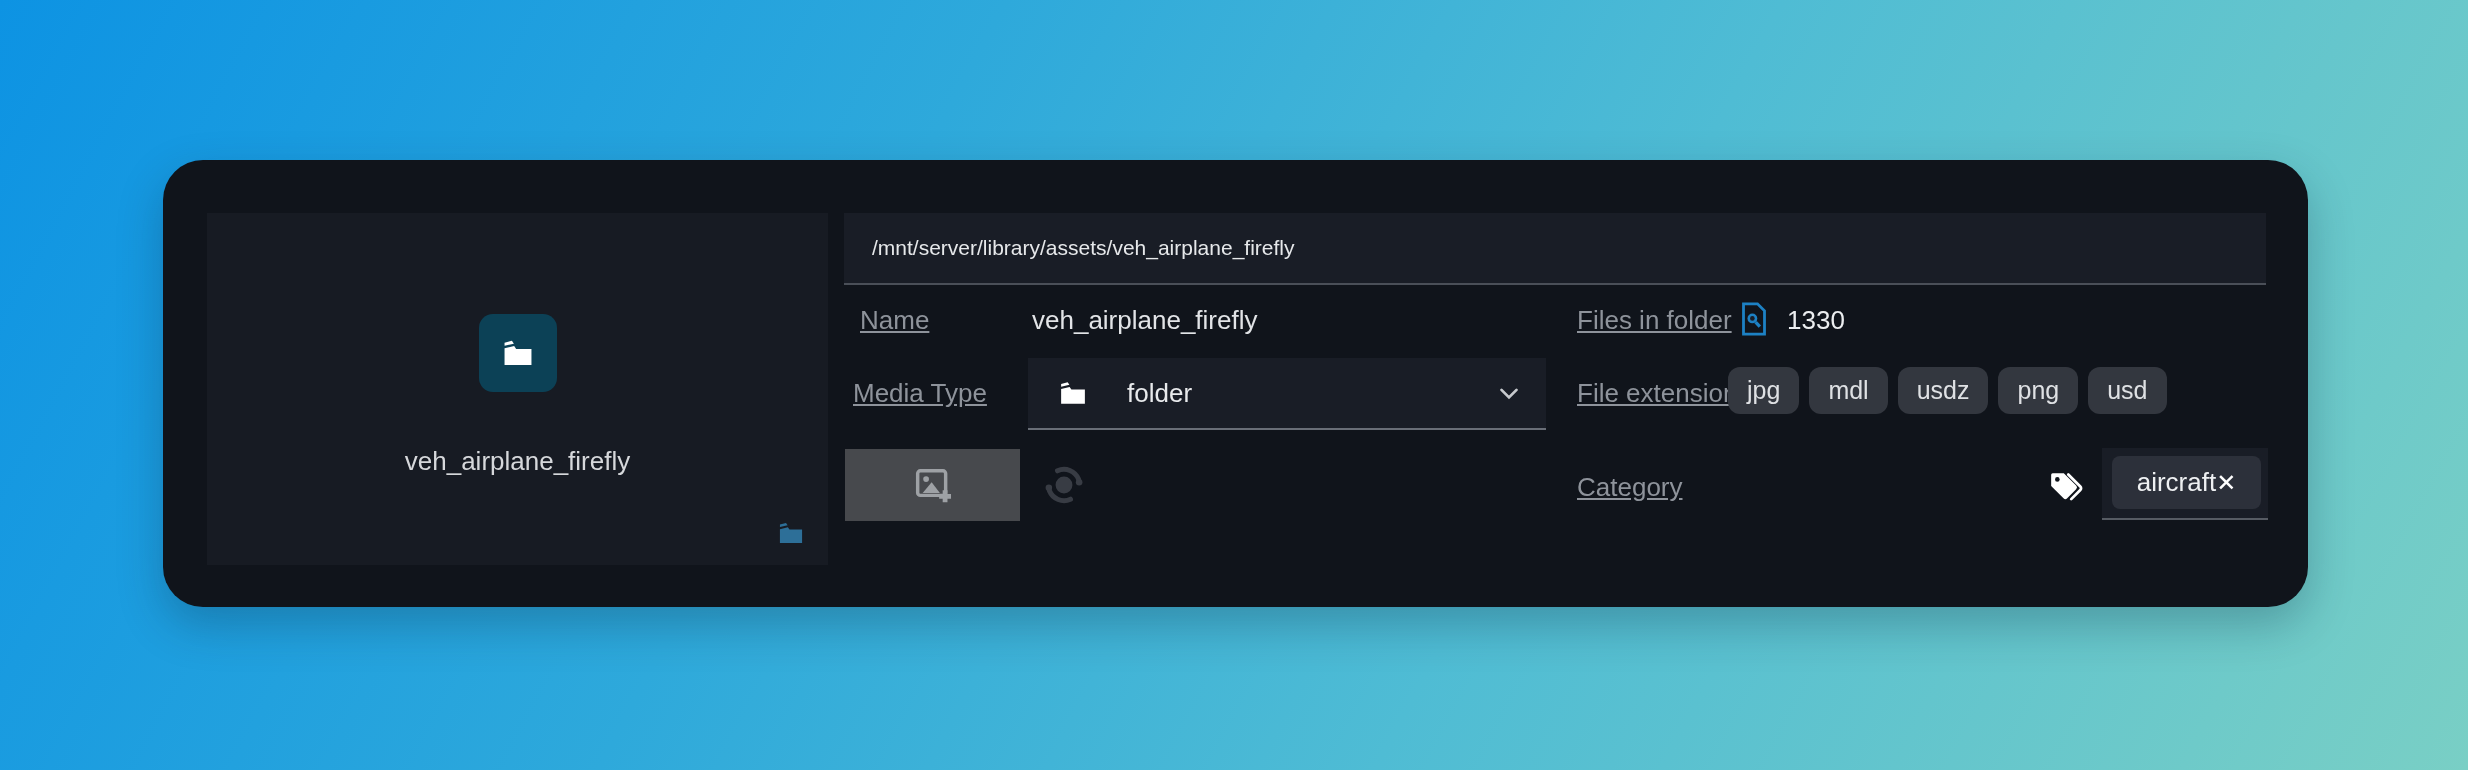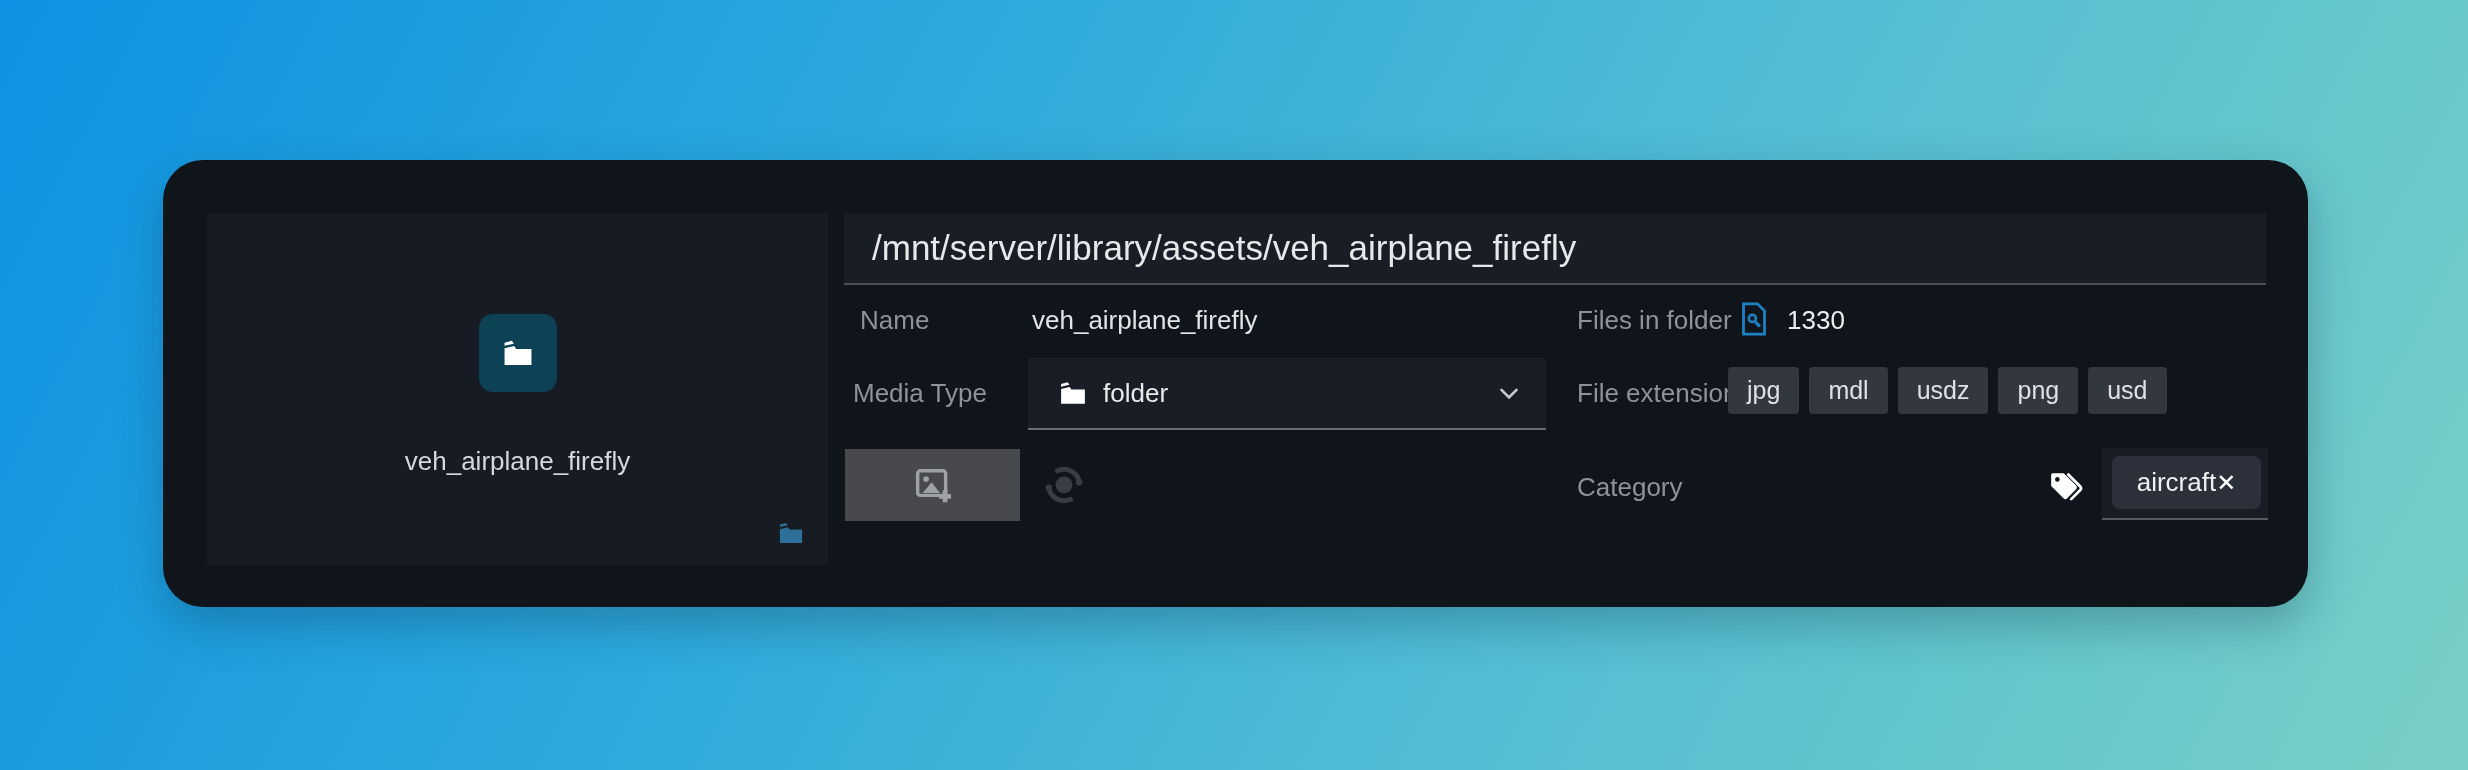--- a/index.html
+++ b/index.html
@@ -19,50 +19,50 @@
   
   .preview-card { left:44px; top:53px; width:621px; height:352px; background:#171b23; }
   .thumb-badge { left:272px; top:101px; width:78px; height:78px; background:#0c4156; border-radius:14px;
                  display:flex; align-items:center; justify-content:center; position:absolute; }
   .thumb-badge svg { position:static; width:34px; height:34px; }
   .preview-name { left:0; top:231px; width:100%; text-align:center; color:#d6d8db; font-size:26px; line-height:34px; }
   .corner-folder { right:23px; bottom:18px; width:28px; height:28px; }
 
   
   .path-input { left:681px; top:53px; width:1422px; height:72px; background:#191d26;
-                border-bottom:2px solid #4a4f58; color:#e6e8ea; font-size:35px;
+                border-bottom:2px solid #4a4f58; color:#e6e8ea; font-size:21px;
                 line-height:70px; padding:0 28px; white-space:nowrap; overflow:hidden; }
 
   
-  .label { color:#8e939b; font-size:26px; line-height:34px; white-space:nowrap; }
+  .label { color:#8e939b; font-size:26px; line-height:34px; white-space:nowrap;text-decoration:underline; }
   .value { color:#e2e4e7; font-size:26px; line-height:34px; white-space:nowrap; }
 
   .name-label { left:697px; top:143px; }
   .name-value { left:869px; top:143px; }
 
   .files-label { left:1414px; top:143px; }
   .file-search { left:1577px; top:140px; width:28px; height:38px; }
   .files-count { left:1624px; top:143px; color:#eceef0; }
 
   
   .dropdown { background:#191d26; border-bottom:2px solid #696e77; }
   .dd-media { left:865px; top:198px; width:518px; height:72px; }
   .dd-copy  { left:937px; top:290px; width:446px; height:70px; }
-  .dd-text  { color:#e8eaec; font-size:26px; line-height:34px; top:50%; transform:translateY(-50%); white-space:nowrap; }
+  .dd-text  { color:#e8eaec; font-size:26px; line-height:34px; top:50%; transform:translateY(-50%); white-space:nowrap;margin-left:24px; }
   .dd-media .dd-text { left:75px; }
   .dd-copy  .dd-text { left:40px; }
   .dd-folder-ic { left:30px; top:50%; transform:translateY(-50%); width:30px; height:30px; }
   .chev { right:22px; top:50%; transform:translateY(-50%); width:30px; height:30px; }
 
   .media-label { left:690px; top:216px;text-align:right; }
   .ext-label   { left:1414px; top:216px; }
 
   .chips { left:1565px; top:207px; display:flex; gap:10px; position:absolute; }
   .chip  { position:static; background:#33373f; color:#dfe1e4; font-size:25px; height:47px;
-           line-height:47px; padding:0 19px; border-radius:4px; }
+           line-height:47px; padding:0 19px; border-radius:12px; }
 
   
   .add-image-btn { left:682px; top:289px; width:175px; height:72px; background:#47494d;
                    display:flex; align-items:center; justify-content:center; position:absolute; }
   .add-image-btn svg { position:static; width:46px; height:46px; }
   .sync { left:878px; top:302px; width:46px; height:46px; }
 
   .category-label { left:1414px; top:310px; }
   .category-input { left:1490px; top:290px; width:372px; height:70px; background:#191d26;
                     border-bottom:2px solid #565b63; }

